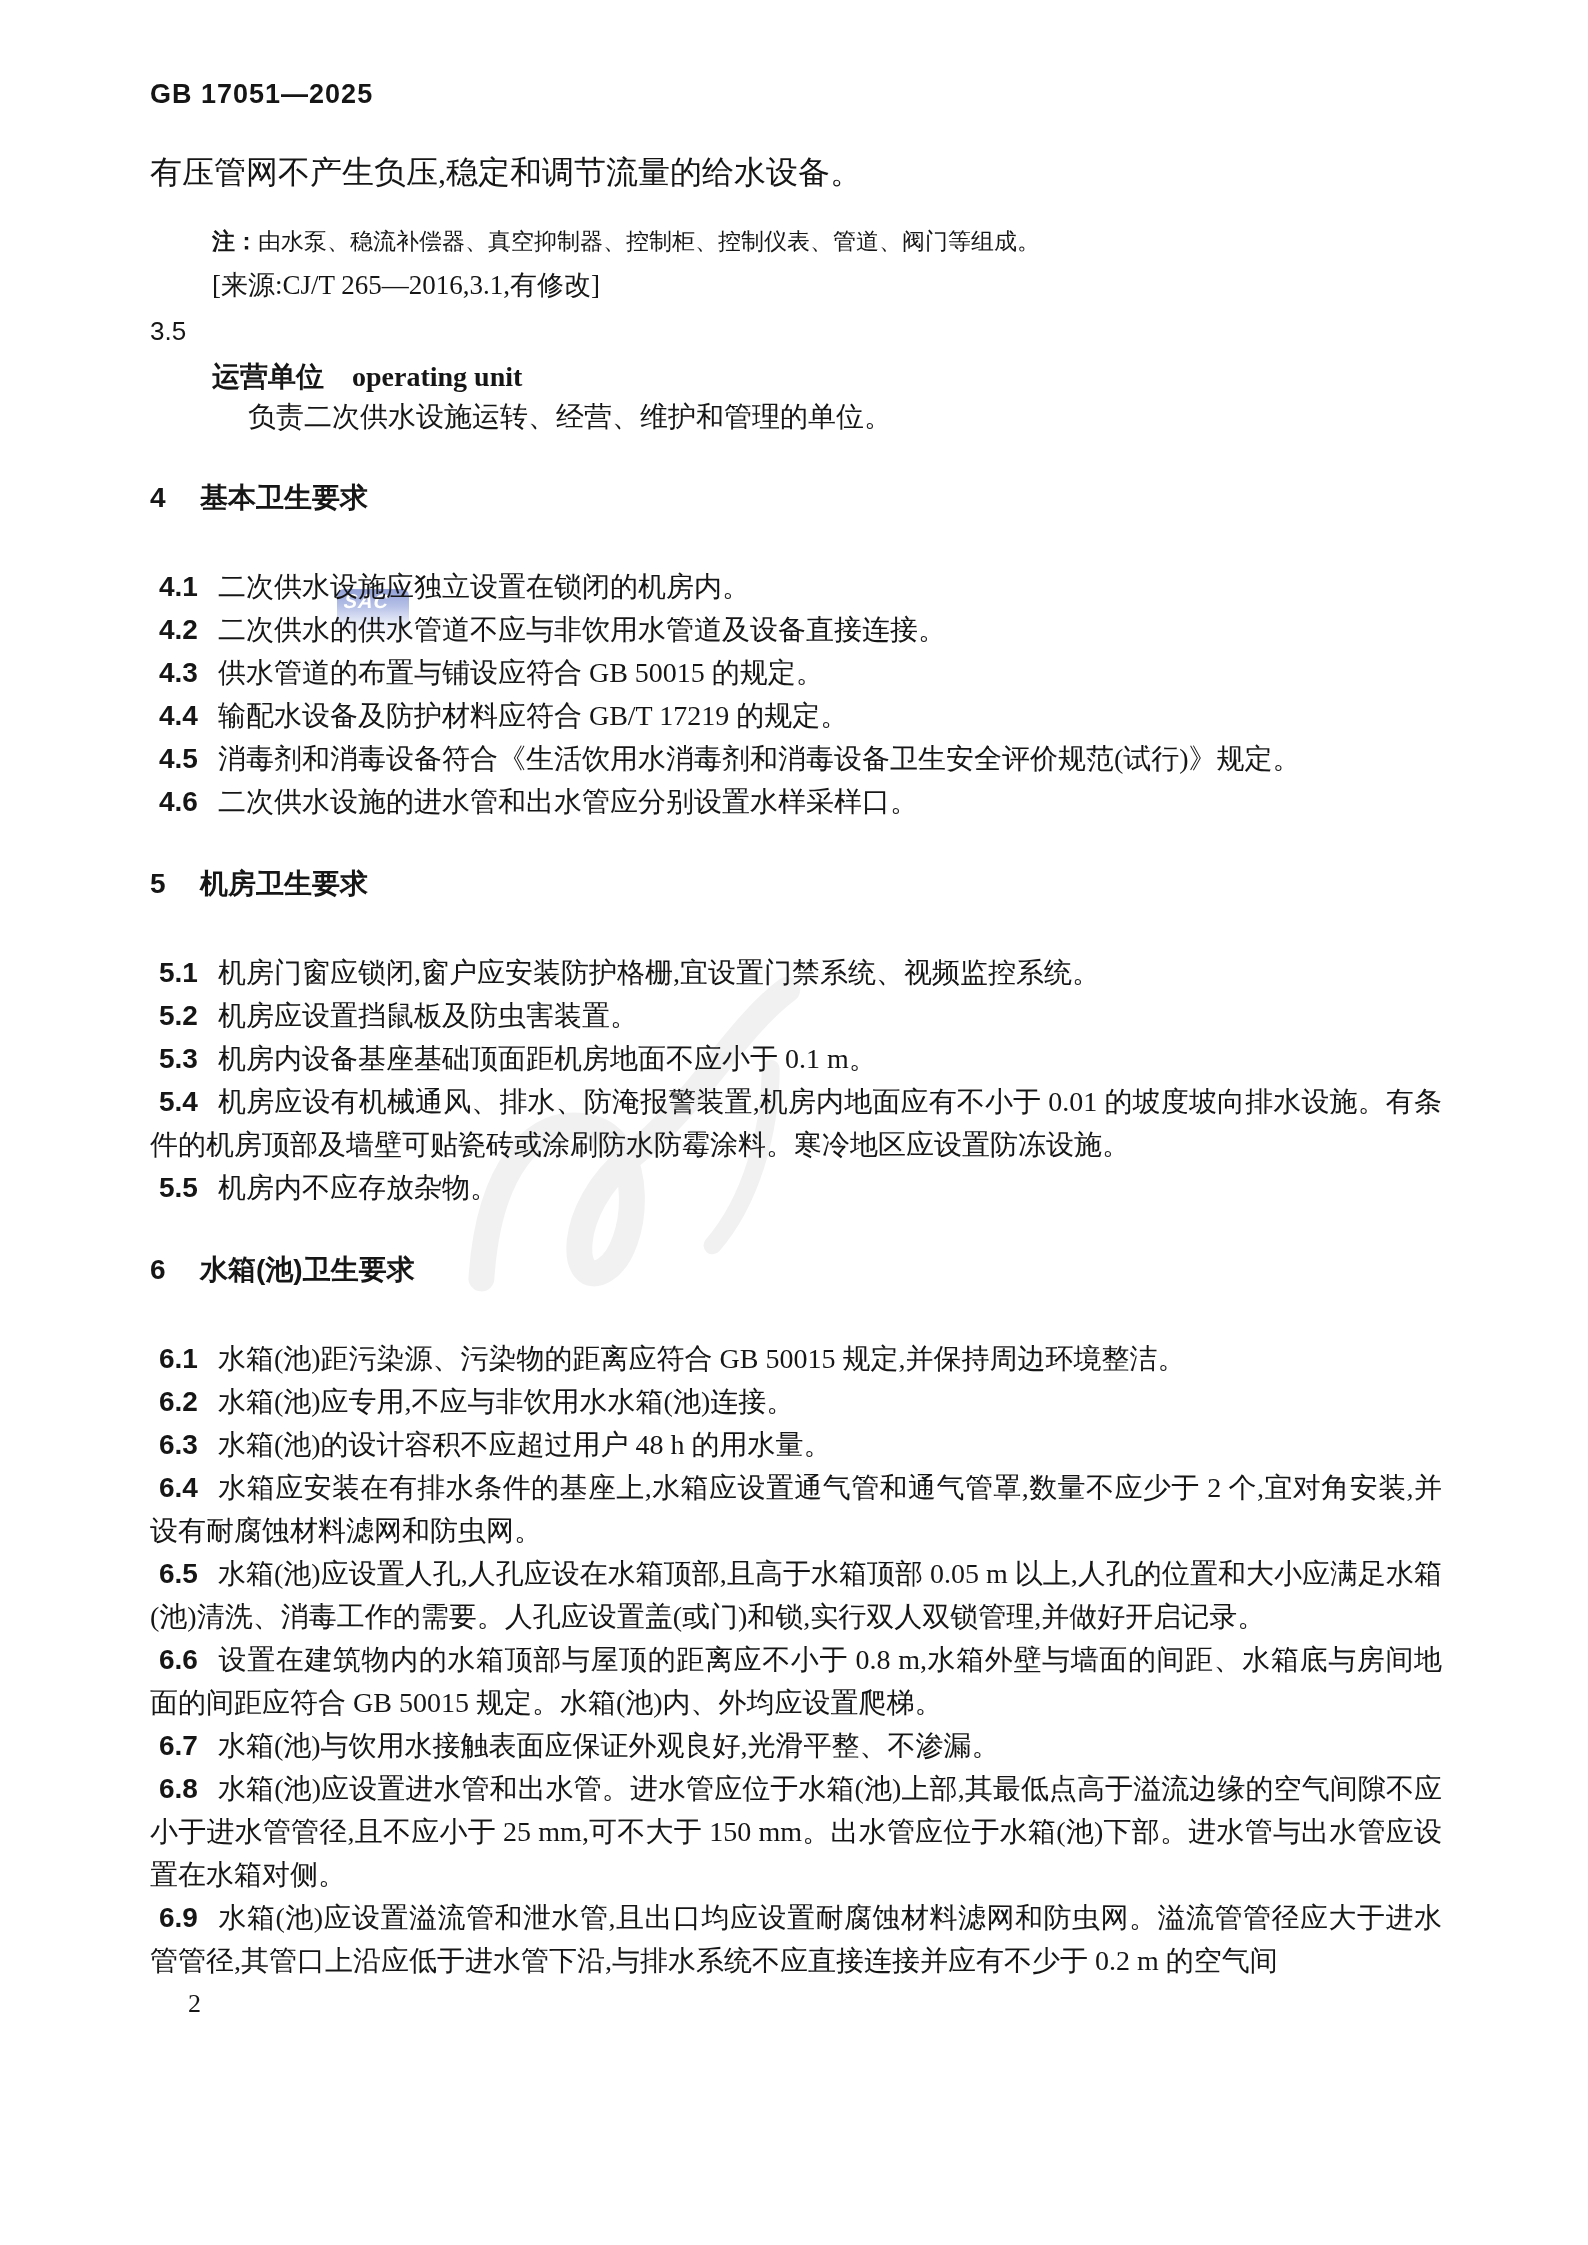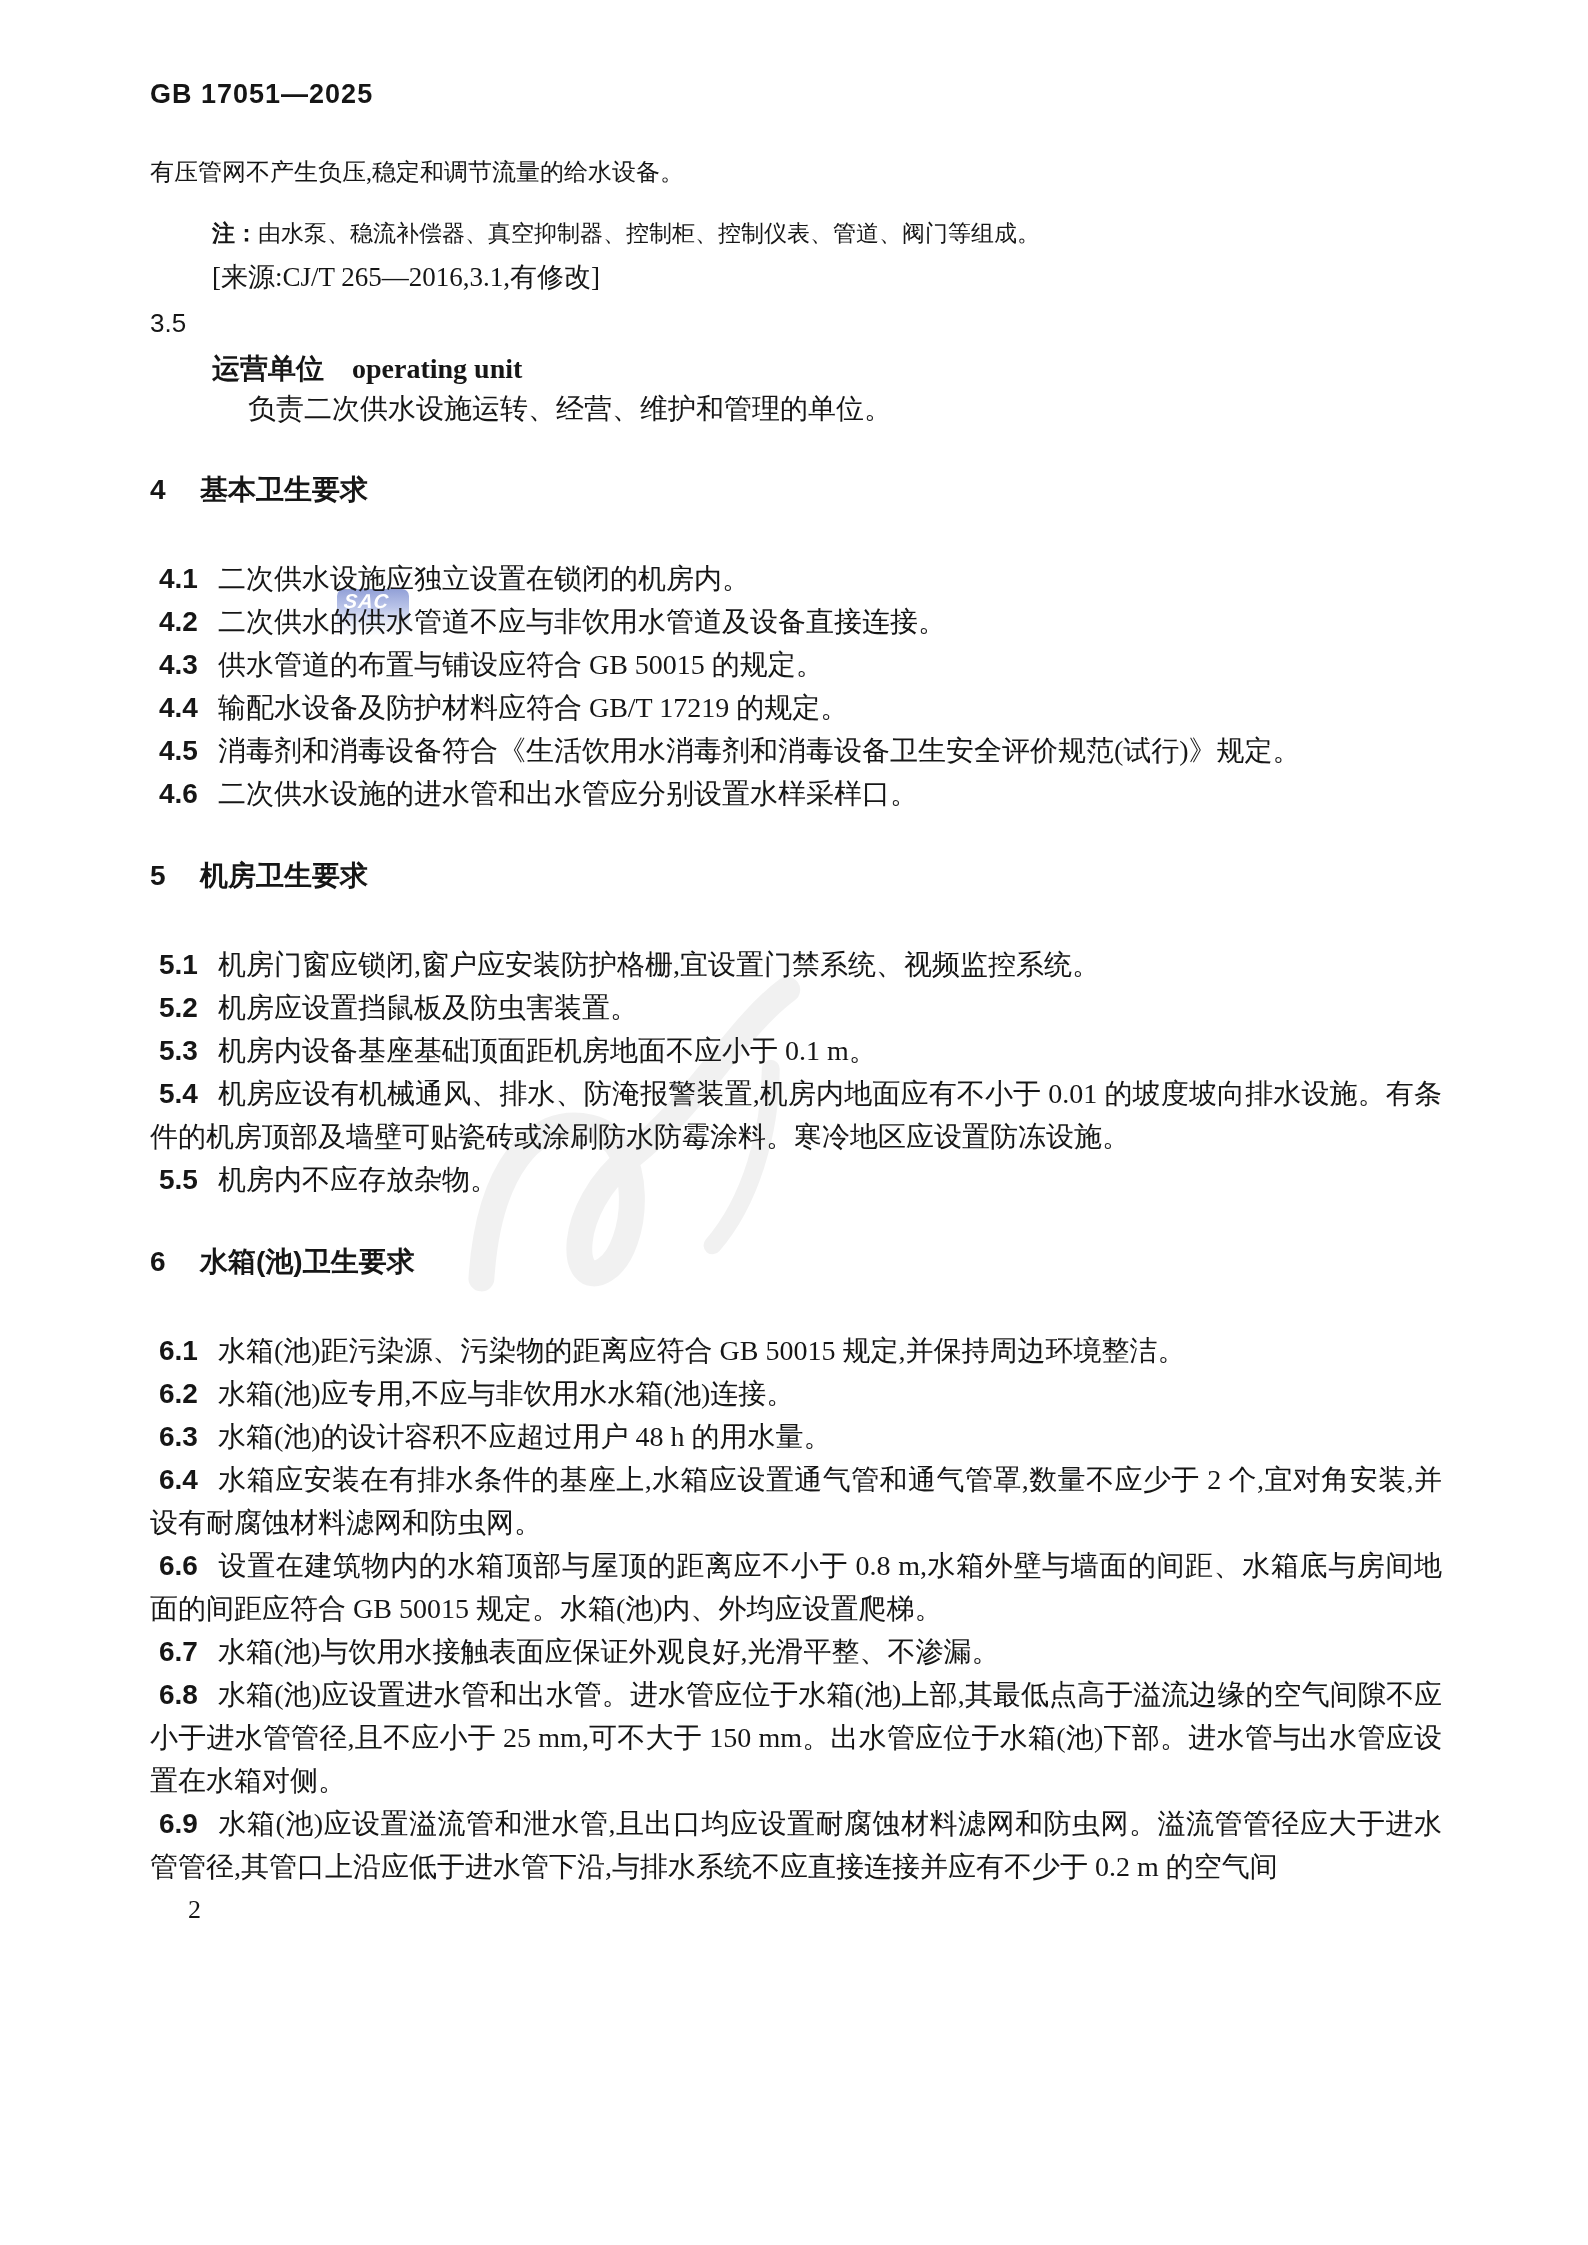--- a/index.html
+++ b/index.html
@@ -19,21 +19,21 @@
   .doc-header{
     padding-top:79px;
     font-family:"Liberation Sans","DejaVu Sans",sans-serif;
     font-weight:bold;
     font-size:27px;
     line-height:31px;
     letter-spacing:1px;
   }
   .lead{
     margin-top:42px;
-    font-size:24px;
+    font-size:32px;
     line-height:40px;
   }
   .note{
     margin:8px 0 0 62px;
     font-size:23px;
     line-height:34px;
   }
   .note-label{
     font-family:"Liberation Sans","DejaVu Sans",sans-serif;
     font-weight:bold;
@@ -178,20 +178,21 @@
       <p class="clause"><span class="num">5.5</span><span>机房内不应存放杂物。</span></p>
     </div>
 
     <div>
       <h2 class="sec-heading"><span class="sec-num">6</span><span>水箱(池)卫生要求</span></h2>
 
       <p class="clause"><span class="num">6.1</span><span>水箱(池)距污染源、污染物的距离应符合 GB 50015 规定,并保持周边环境整洁。</span></p>
       <p class="clause"><span class="num">6.2</span><span>水箱(池)应专用,不应与非饮用水水箱(池)连接。</span></p>
       <p class="clause"><span class="num">6.3</span><span>水箱(池)的设计容积不应超过用户 48 h 的用水量。</span></p>
       <p class="clause"><span class="num">6.4</span><span>水箱应安装在有排水条件的基座上,水箱应设置通气管和通气管罩,数量不应少于 2 个,宜对角安装,并设有耐腐蚀材料滤网和防虫网。</span></p>
+      <p class="clause"><span class="num">6.5</span><span>水箱(池)应设置人孔,人孔应设在水箱顶部,且高于水箱顶部 0.05 m 以上,人孔的位置和大小应满足水箱(池)清洗、消毒工作的需要。人孔应设置盖(或门)和锁,实行双人双锁管理,并做好开启记录。</span></p>
       <p class="clause"><span class="num">6.6</span><span>设置在建筑物内的水箱顶部与屋顶的距离应不小于 0.8 m,水箱外壁与墙面的间距、水箱底与房间地面的间距应符合 GB 50015 规定。水箱(池)内、外均应设置爬梯。</span></p>
       <p class="clause"><span class="num">6.7</span><span>水箱(池)与饮用水接触表面应保证外观良好,光滑平整、不渗漏。</span></p>
       <p class="clause"><span class="num">6.8</span><span>水箱(池)应设置进水管和出水管。进水管应位于水箱(池)上部,其最低点高于溢流边缘的空气间隙不应小于进水管管径,且不应小于 25 mm,可不大于 150 mm。出水管应位于水箱(池)下部。进水管与出水管应设置在水箱对侧。</span></p>
       <p class="clause"><span class="num">6.9</span><span>水箱(池)应设置溢流管和泄水管,且出口均应设置耐腐蚀材料滤网和防虫网。溢流管管径应大于进水管管径,其管口上沿应低于进水管下沿,与排水系统不应直接连接并应有不少于 0.2 m 的空气间</span></p>
     </div>
 
     <div class="page-number">2</div>
 
   </div>
 </div>

